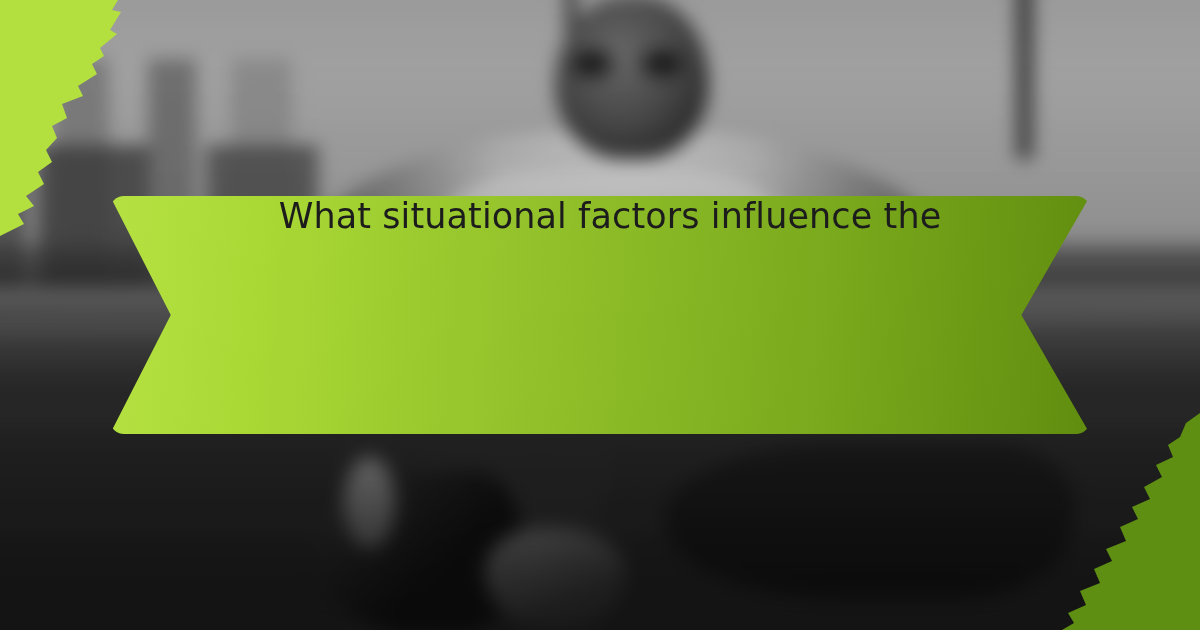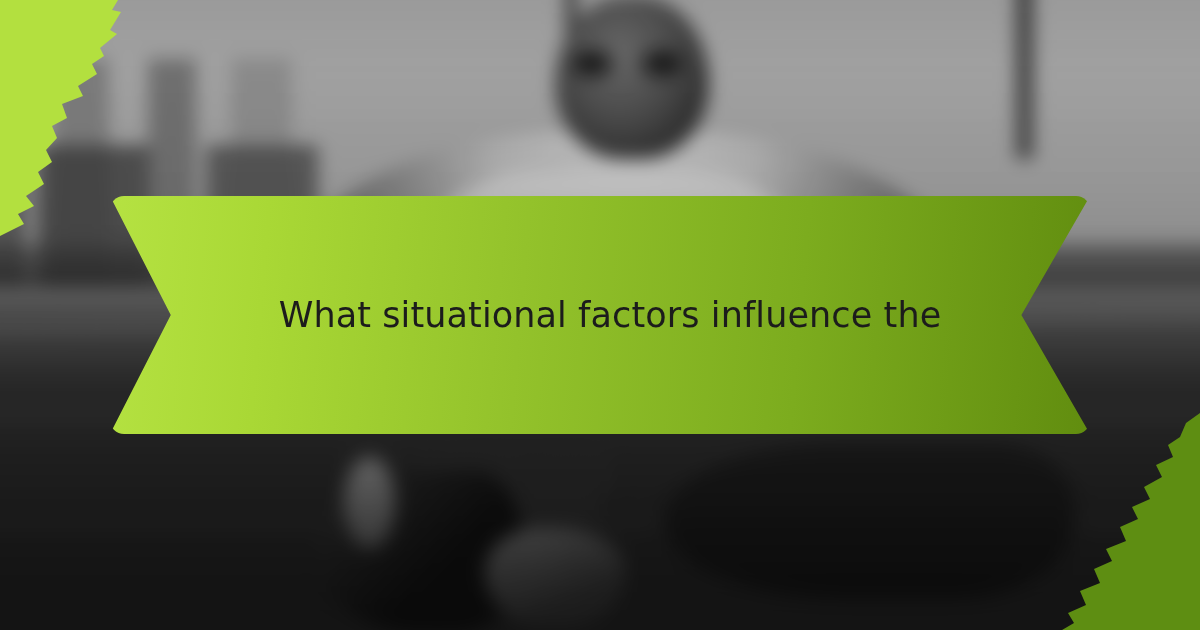--- a/index.html
+++ b/index.html
@@ -138,21 +138,21 @@
     position:absolute;
     left:110px; top:196px; width:980px; height:238px;
     background:linear-gradient(95deg,#b5e242 0%, #a9d835 16%, #93c22b 42%, #7cac1e 70%, #618d0f 100%);
     border-radius:14px;
     -webkit-clip-path:polygon(0% 0%, 100% 0%, 93.0% 50%, 100% 100%, 0% 100%, 6.2% 50%);
     clip-path:polygon(0% 0%, 100% 0%, 93.0% 50%, 100% 100%, 0% 100%, 6.2% 50%);
   }
   .banner-text {
     position:absolute;
     left:110px; top:196px; width:980px; height:238px;
-    display:flex; flex-direction:column;
+    display:flex; flex-direction:row;
     justify-content:center;
     gap:14px;
     padding:0 90px 0 110px;
   }
   .banner-line {
     color:#1c1c1c;
     font-size:35px;
     font-weight:400;
     line-height:1.16;
     letter-spacing:.1px;

